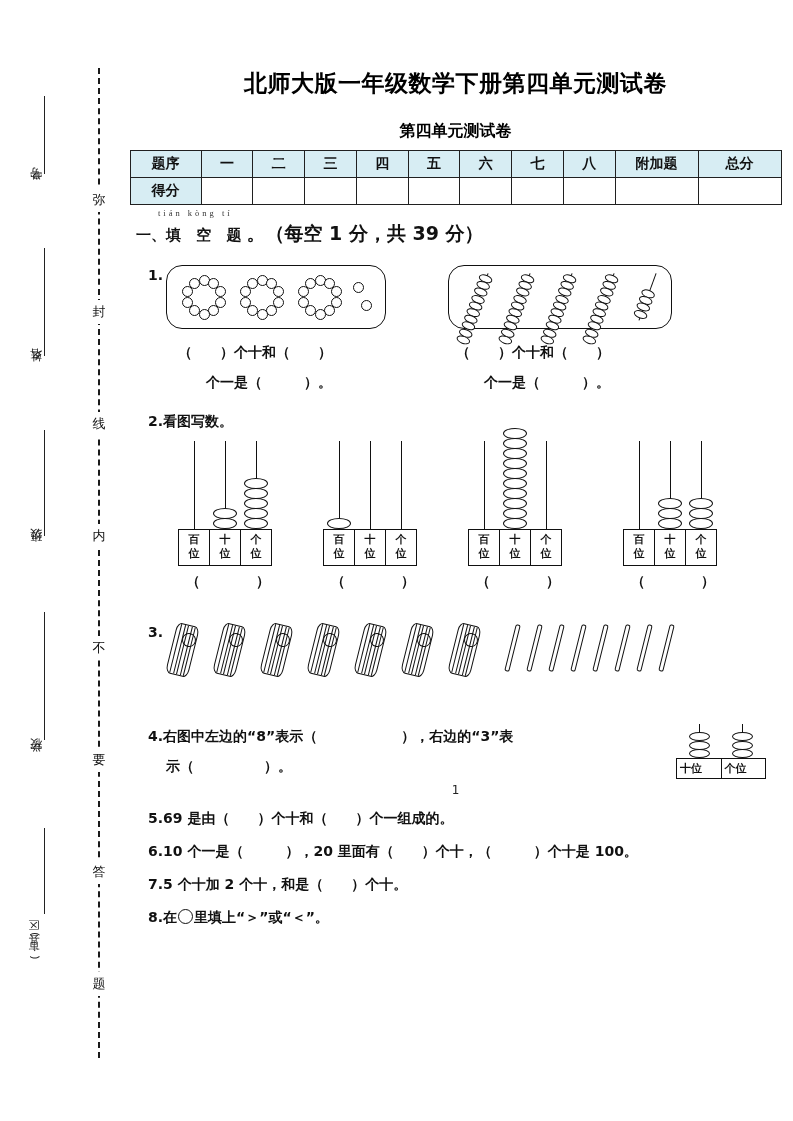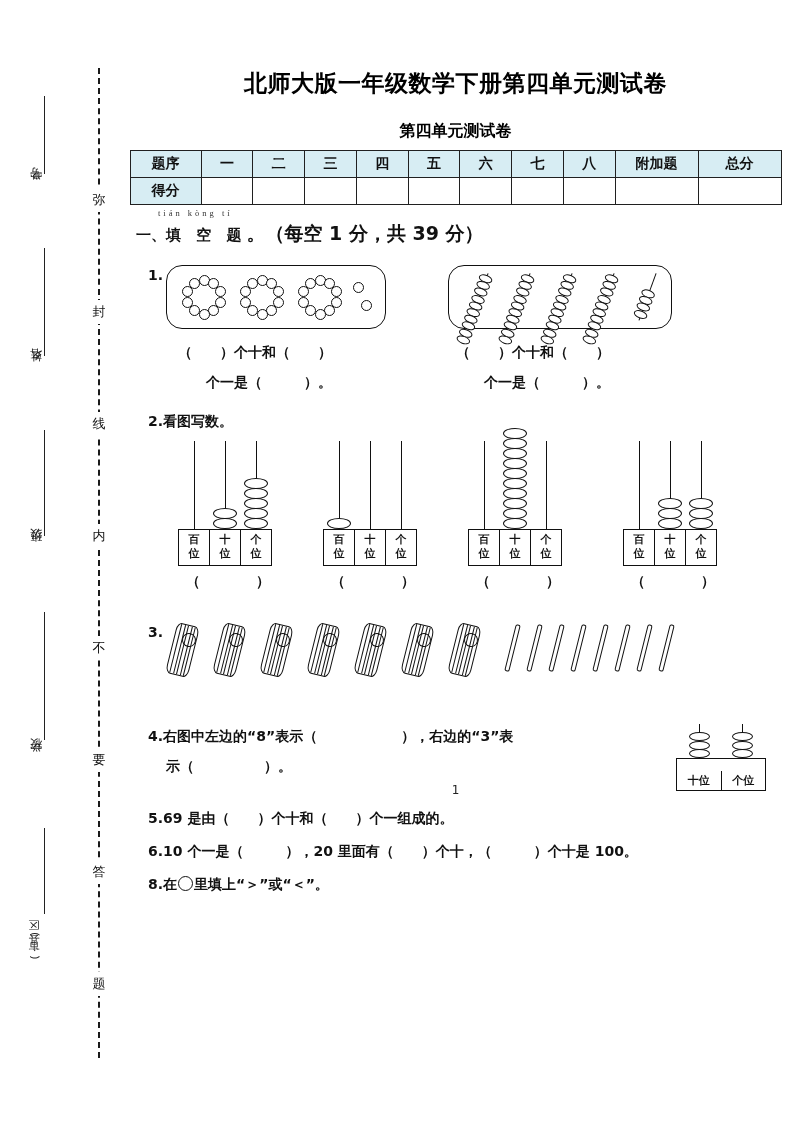--- a/index.html
+++ b/index.html
@@ -264,22 +264,22 @@
   .mini-abacus .rods { position: relative; height: 34px; }
   .mini-abacus .rod { position: absolute; top: 0; width: 0; height: 34px; border-left: 1.3px solid #111; }
   .mini-abacus .bead {
     position: absolute; width: 21px; height: 9px;
     border: 1.3px solid #111; border-radius: 50%;
     background: #fff; box-sizing: border-box;
   }
   .mini-abacus .base { border: 1.4px solid #111; display: flex; box-sizing: border-box; }
   .mini-abacus .cell {
     flex: 1; border-right: 1.4px solid #111;
-    font-size: 11px; font-weight: bold; text-align: center;
-    padding: 2px 3px; box-sizing: border-box; white-space: nowrap; margin-top: 12px;
+    font-size: 11px; font-weight: bold; text-align: left;
+    padding: 2px 3px; box-sizing: border-box; white-space: nowrap;
   }
   .mini-abacus .cell:last-child { border-right: none; }
 
   .q-simple { margin-left: 30px; font-size: 14px; font-weight: bold; line-height: 33px; }
   .circle-glyph {
     display: inline-block;
     width: 13px; height: 13px;
     border: 1.4px solid #111;
     border-radius: 50%;
     vertical-align: -2px;
@@ -703,16 +703,17 @@
         </div>
         <div class="base" style="width: 90px;">
           <div class="cell">十位</div>
           <div class="cell">个位</div>
         </div>
       </div>
   </div>
 
   <div class="q-simple"><span>5.</span><span>69 是由（　　）个十和（　　）个一组成的。</span></div>
   <div class="q-simple"><span>6.</span><span>10 个一是（　　　），20 里面有（　　）个十，（　　　）个十是 100。</span></div>
+  <div class="q-simple"><span>7.</span><span>5 个十加 2 个十，和是（　　）个十。</span></div>
   <div class="q-simple"><span>8.</span><span>在</span><span class="circle-glyph"></span><span>里填上“＞”或“＜”。</span></div>
 
   <div class="page-num">1</div>
 </div>
 
 </body></html>

